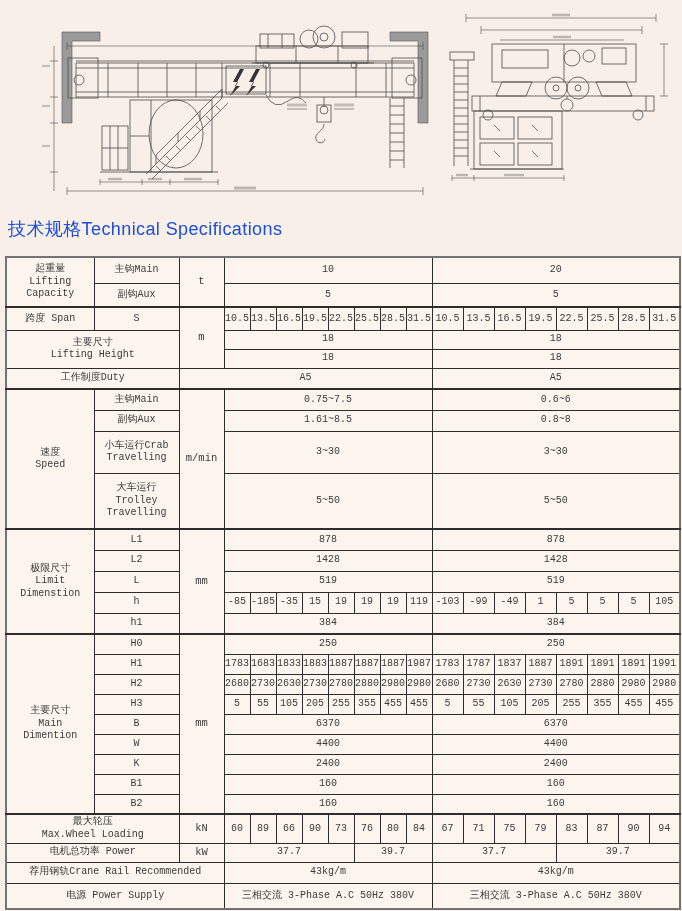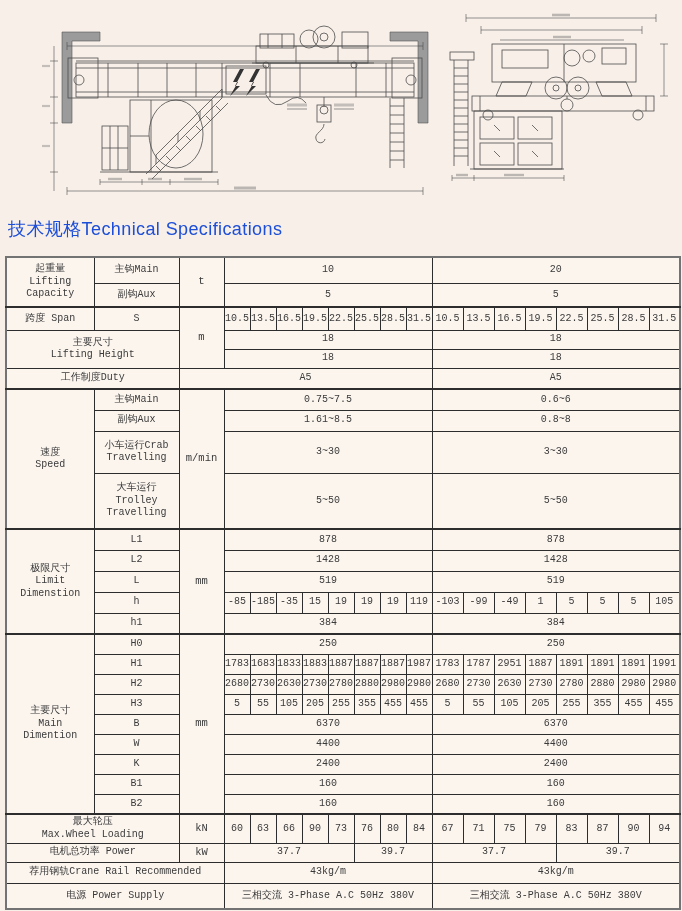--- a/index.html
+++ b/index.html
@@ -403,21 +403,21 @@
     <td class="v">1783</td>
         <td class="v">1683</td>
         <td class="v">1833</td>
         <td class="v">1883</td>
         <td class="v">1887</td>
         <td class="v">1887</td>
         <td class="v">1887</td>
         <td class="v">1987</td>
         <td class="v">1783</td>
         <td class="v">1787</td>
-        <td class="v">2951</td>
+        <td class="v">1837</td>
         <td class="v">1887</td>
         <td class="v">1891</td>
         <td class="v">1891</td>
         <td class="v">1891</td>
         <td class="v">1991</td>
       </tr>
     <tr class="rh20">
       <td class="lbl">H2</td>
     <td class="v">2680</td>
         <td class="v">2730</td>
@@ -478,21 +478,21 @@
     <tr class="rh20">
       <td class="lbl">B2</td>
       <td colspan="8" class="v">160</td>
       <td colspan="8" class="v">160</td>
     </tr>
     <tr class="rh29 sec">
       <td colspan="2" class="lbl prel">最大轮压
 Max.Wheel Loading</td>
       <td>kN</td>
     <td class="v">60</td>
-        <td class="v">63</td>
+        <td class="v">89</td>
         <td class="v">66</td>
         <td class="v">90</td>
         <td class="v">73</td>
         <td class="v">76</td>
         <td class="v">80</td>
         <td class="v">84</td>
         <td class="v">67</td>
         <td class="v">71</td>
         <td class="v">75</td>
         <td class="v">79</td>

